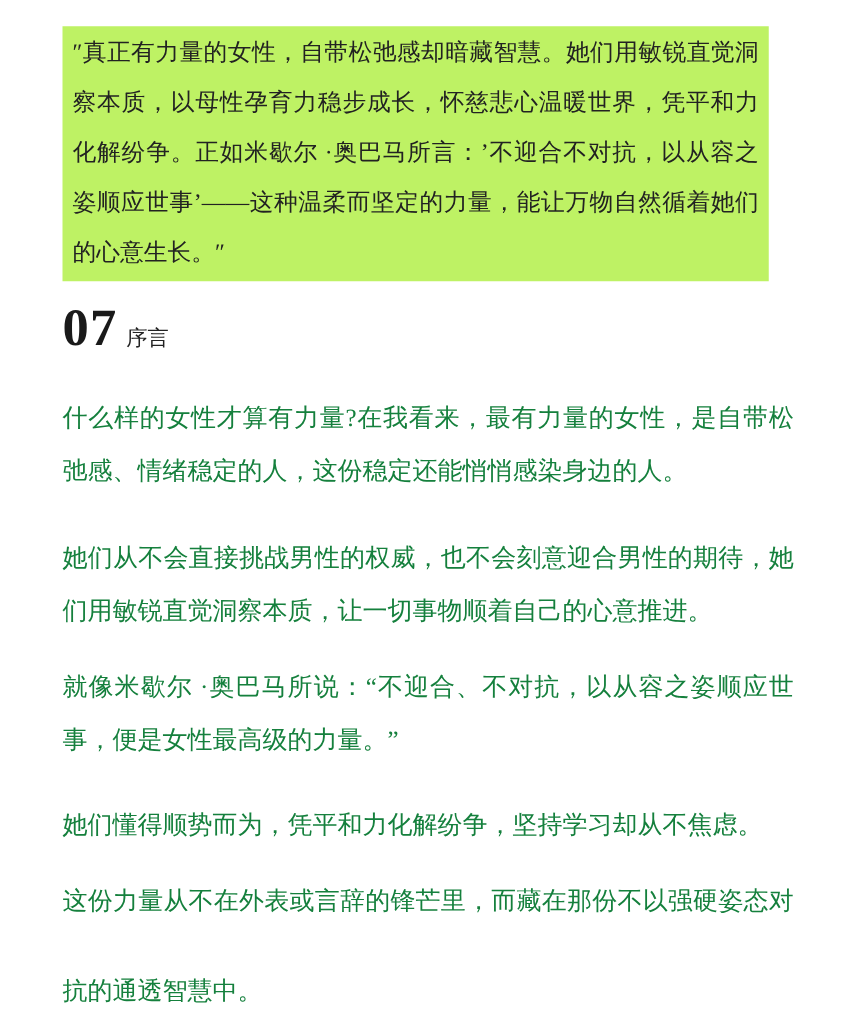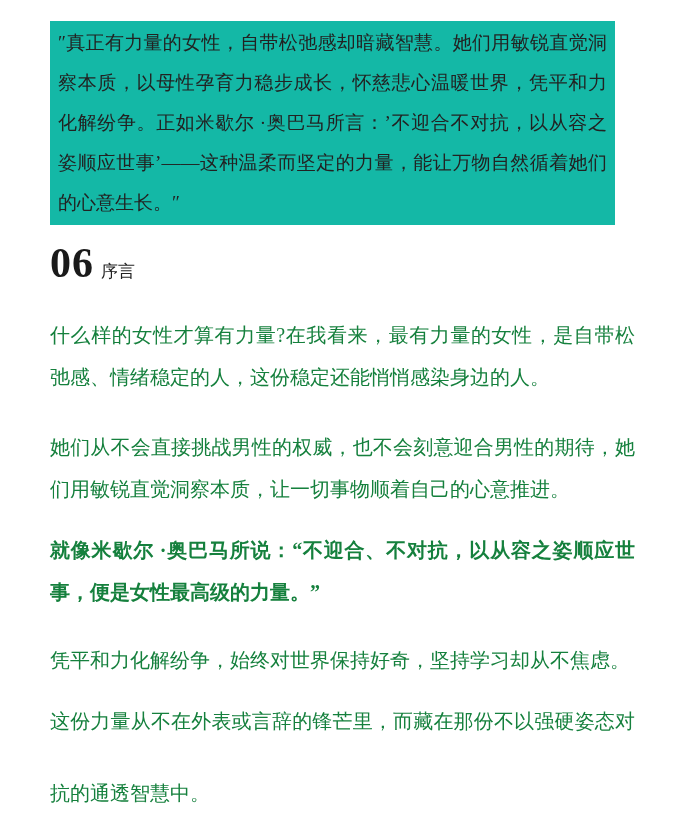--- a/index.html
+++ b/index.html
@@ -19,21 +19,21 @@
   .page {
     position: relative;
     width: 682px;
     height: 813px;
     background: #ffffff;
   }
 
   .quote-block {
     margin: 21px 67px 0 50px;
     padding: 2px 8px;
-    background: #14b8a6;
+    background: #bef264;
     font-size: 19px;
     line-height: 40px;
     text-align: justify;
     color: #222222;
   }
 
   .section-heading {
     display: flex;
     align-items: baseline;
     margin: 16px 0 0 50px;
@@ -56,37 +56,37 @@
   .content {
     margin: 0 47px 0 50px;
     font-size: 20px;
     line-height: 42px;
     text-align: justify;
     color: #15803d;
   }
 
   .content .p1 { margin-top: 29px; }
   .content .p2 { margin-top: 28px; }
-  .content .p3 { margin-top: 19px; font-weight: bold; }
+  .content .p3 { margin-top: 19px; }
   .content .p4 { margin-top: 26px; }
   .content .p5 { margin-top: 4px; line-height: 72px; }
 </style>
 </head>
 <body>
 
 <div class="page">
 
   <blockquote class="quote-block">″真正有力量的女性，自带松弛感却暗藏智慧。她们用敏锐直觉洞察本质，以母性孕育力稳步成长，怀慈悲心温暖世界，凭平和力化解纷争。正如米歇尔 ·奥巴马所言：’不迎合不对抗，以从容之姿顺应世事’——这种温柔而坚定的力量，能让万物自然循着她们的心意生长。″</blockquote>
 
   <div class="section-heading">
-    <span class="section-number">06</span>
+    <span class="section-number">07</span>
     <span class="section-title">序言</span>
   </div>
 
   <div class="content">
     <p class="p1">什么样的女性才算有力量?在我看来，最有力量的女性，是自带松弛感、情绪稳定的人，这份稳定还能悄悄感染身边的人。</p>
     <p class="p2">她们从不会直接挑战男性的权威，也不会刻意迎合男性的期待，她们用敏锐直觉洞察本质，让一切事物顺着自己的心意推进。</p>
     <p class="p3">就像米歇尔 ·奥巴马所说：“不迎合、不对抗，以从容之姿顺应世事，便是女性最高级的力量。”</p>
-    <p class="p4">凭平和力化解纷争，始终对世界保持好奇，坚持学习却从不焦虑。</p>
+    <p class="p4">她们懂得顺势而为，凭平和力化解纷争，坚持学习却从不焦虑。</p>
     <p class="p5">这份力量从不在外表或言辞的锋芒里，而藏在那份不以强硬姿态对抗的通透智慧中。</p>
   </div>
 
 </div>
 
 </body></html>

